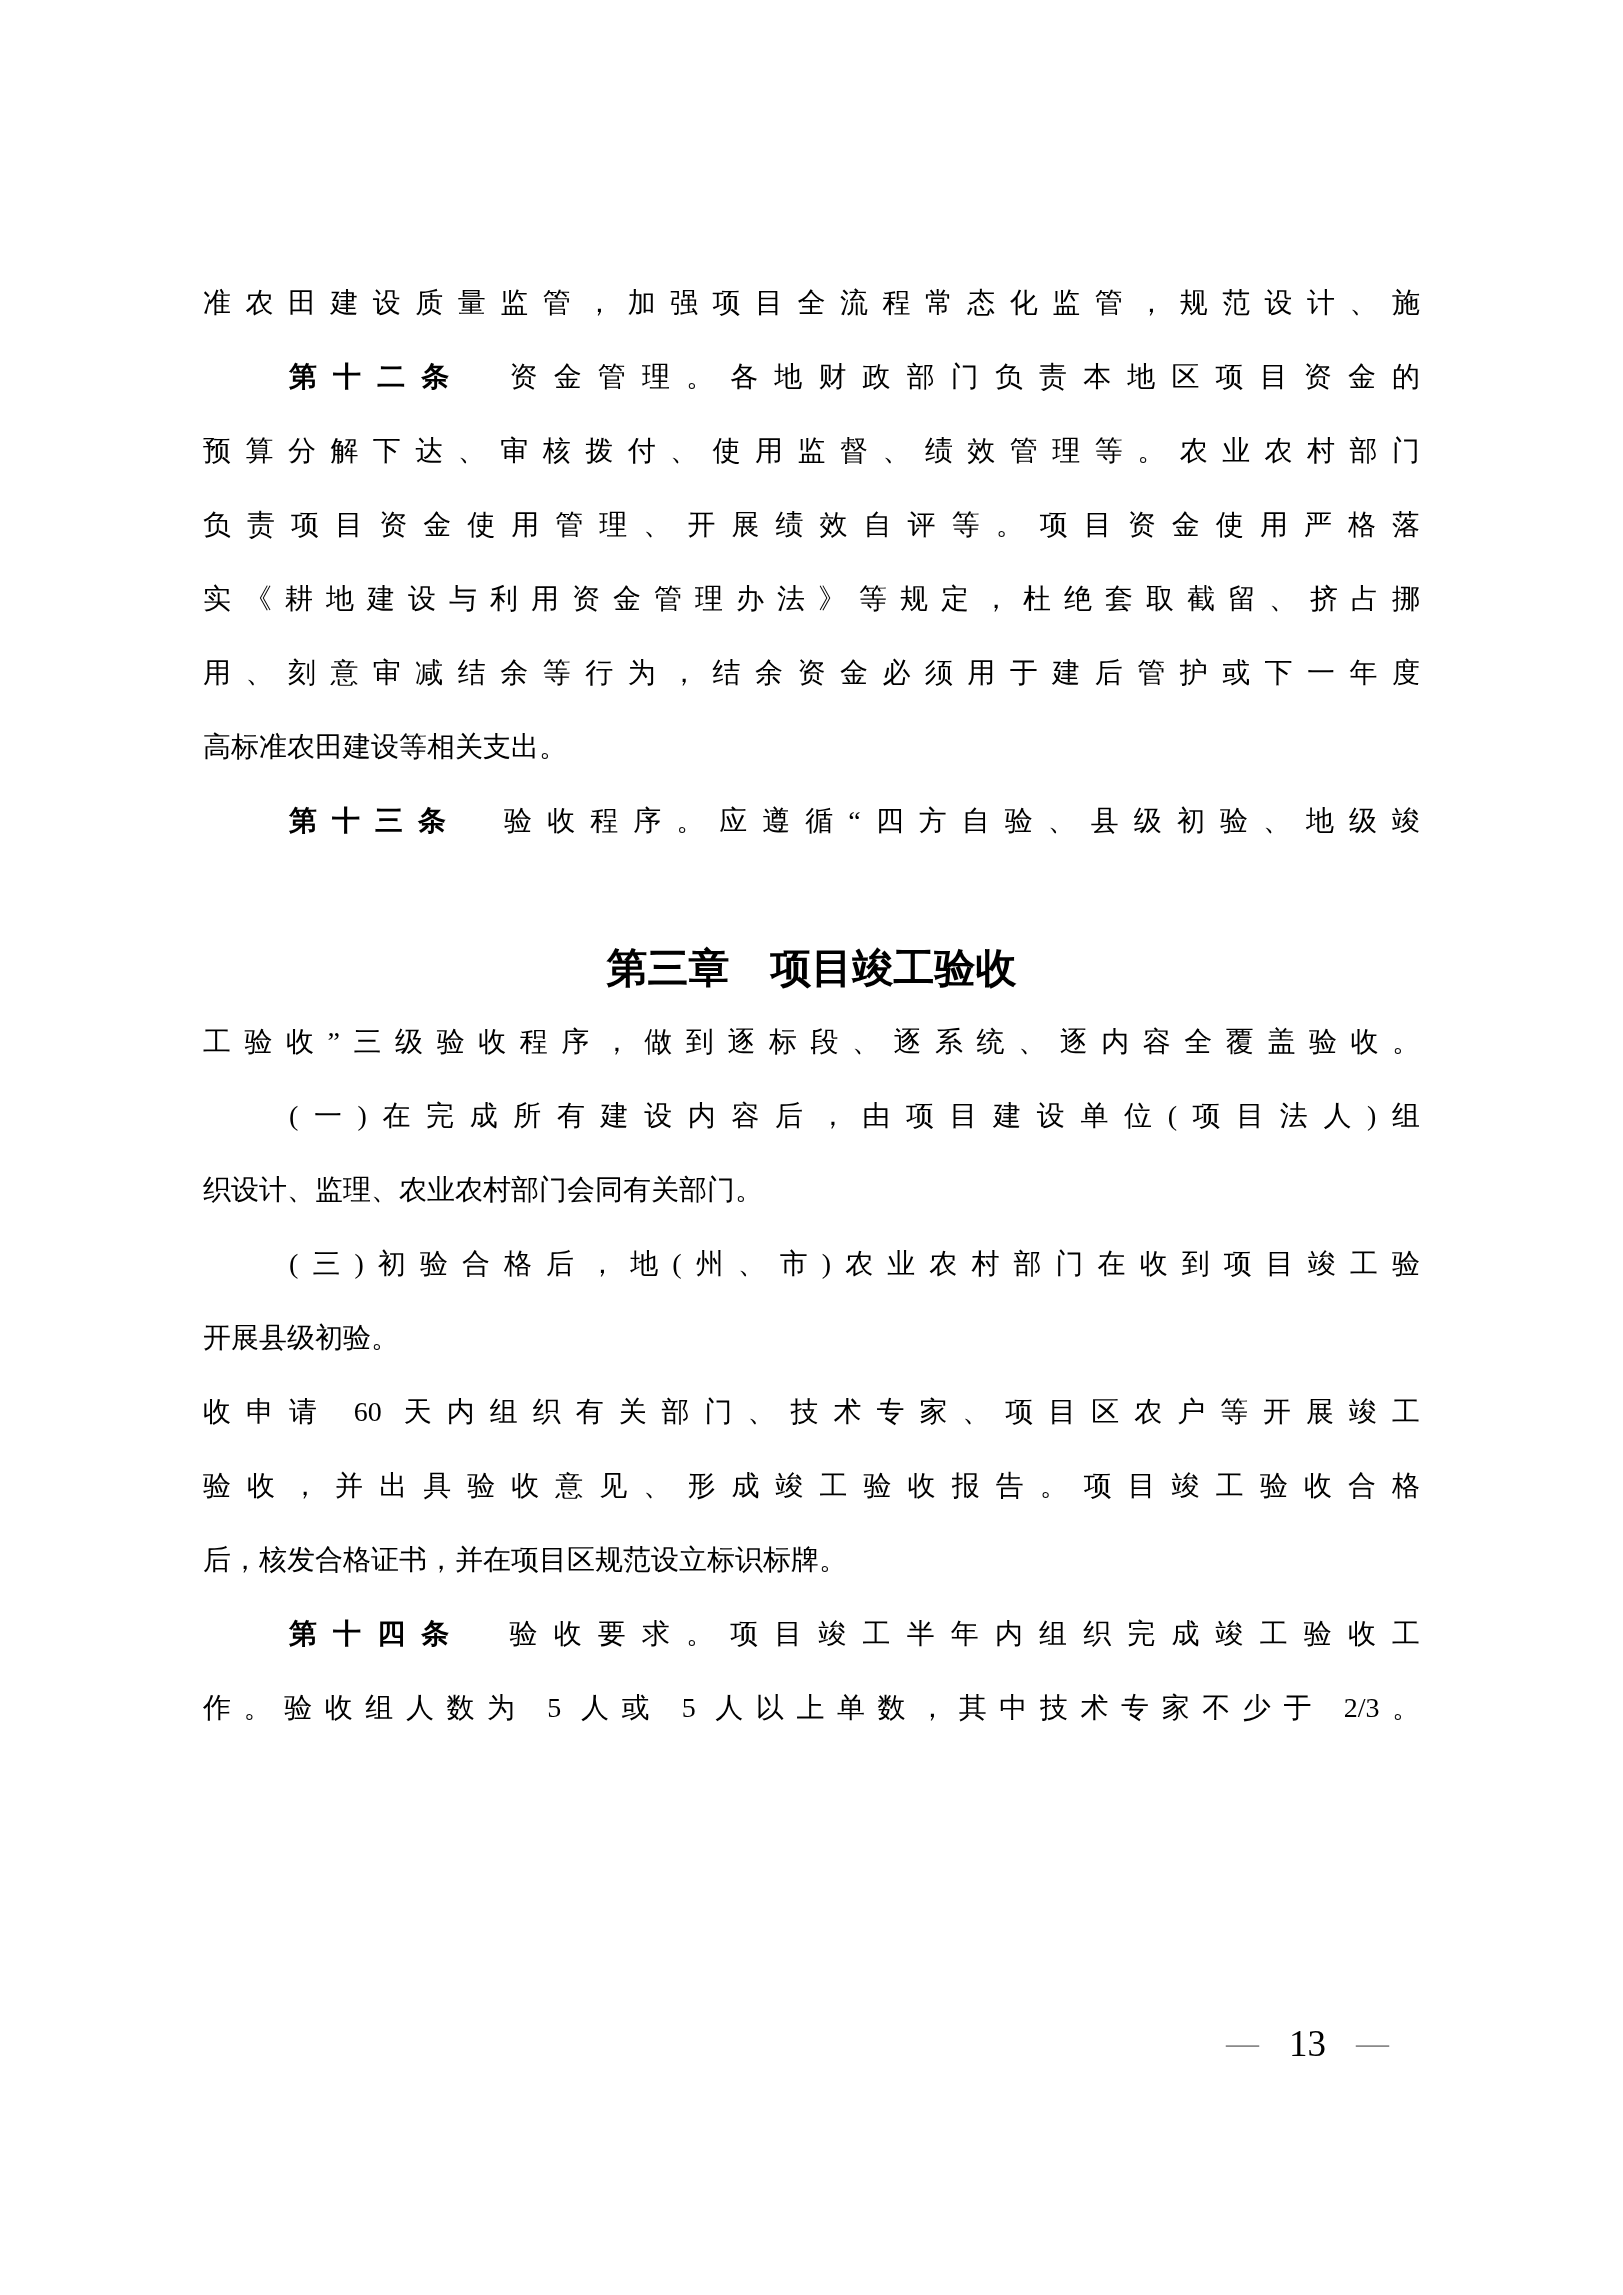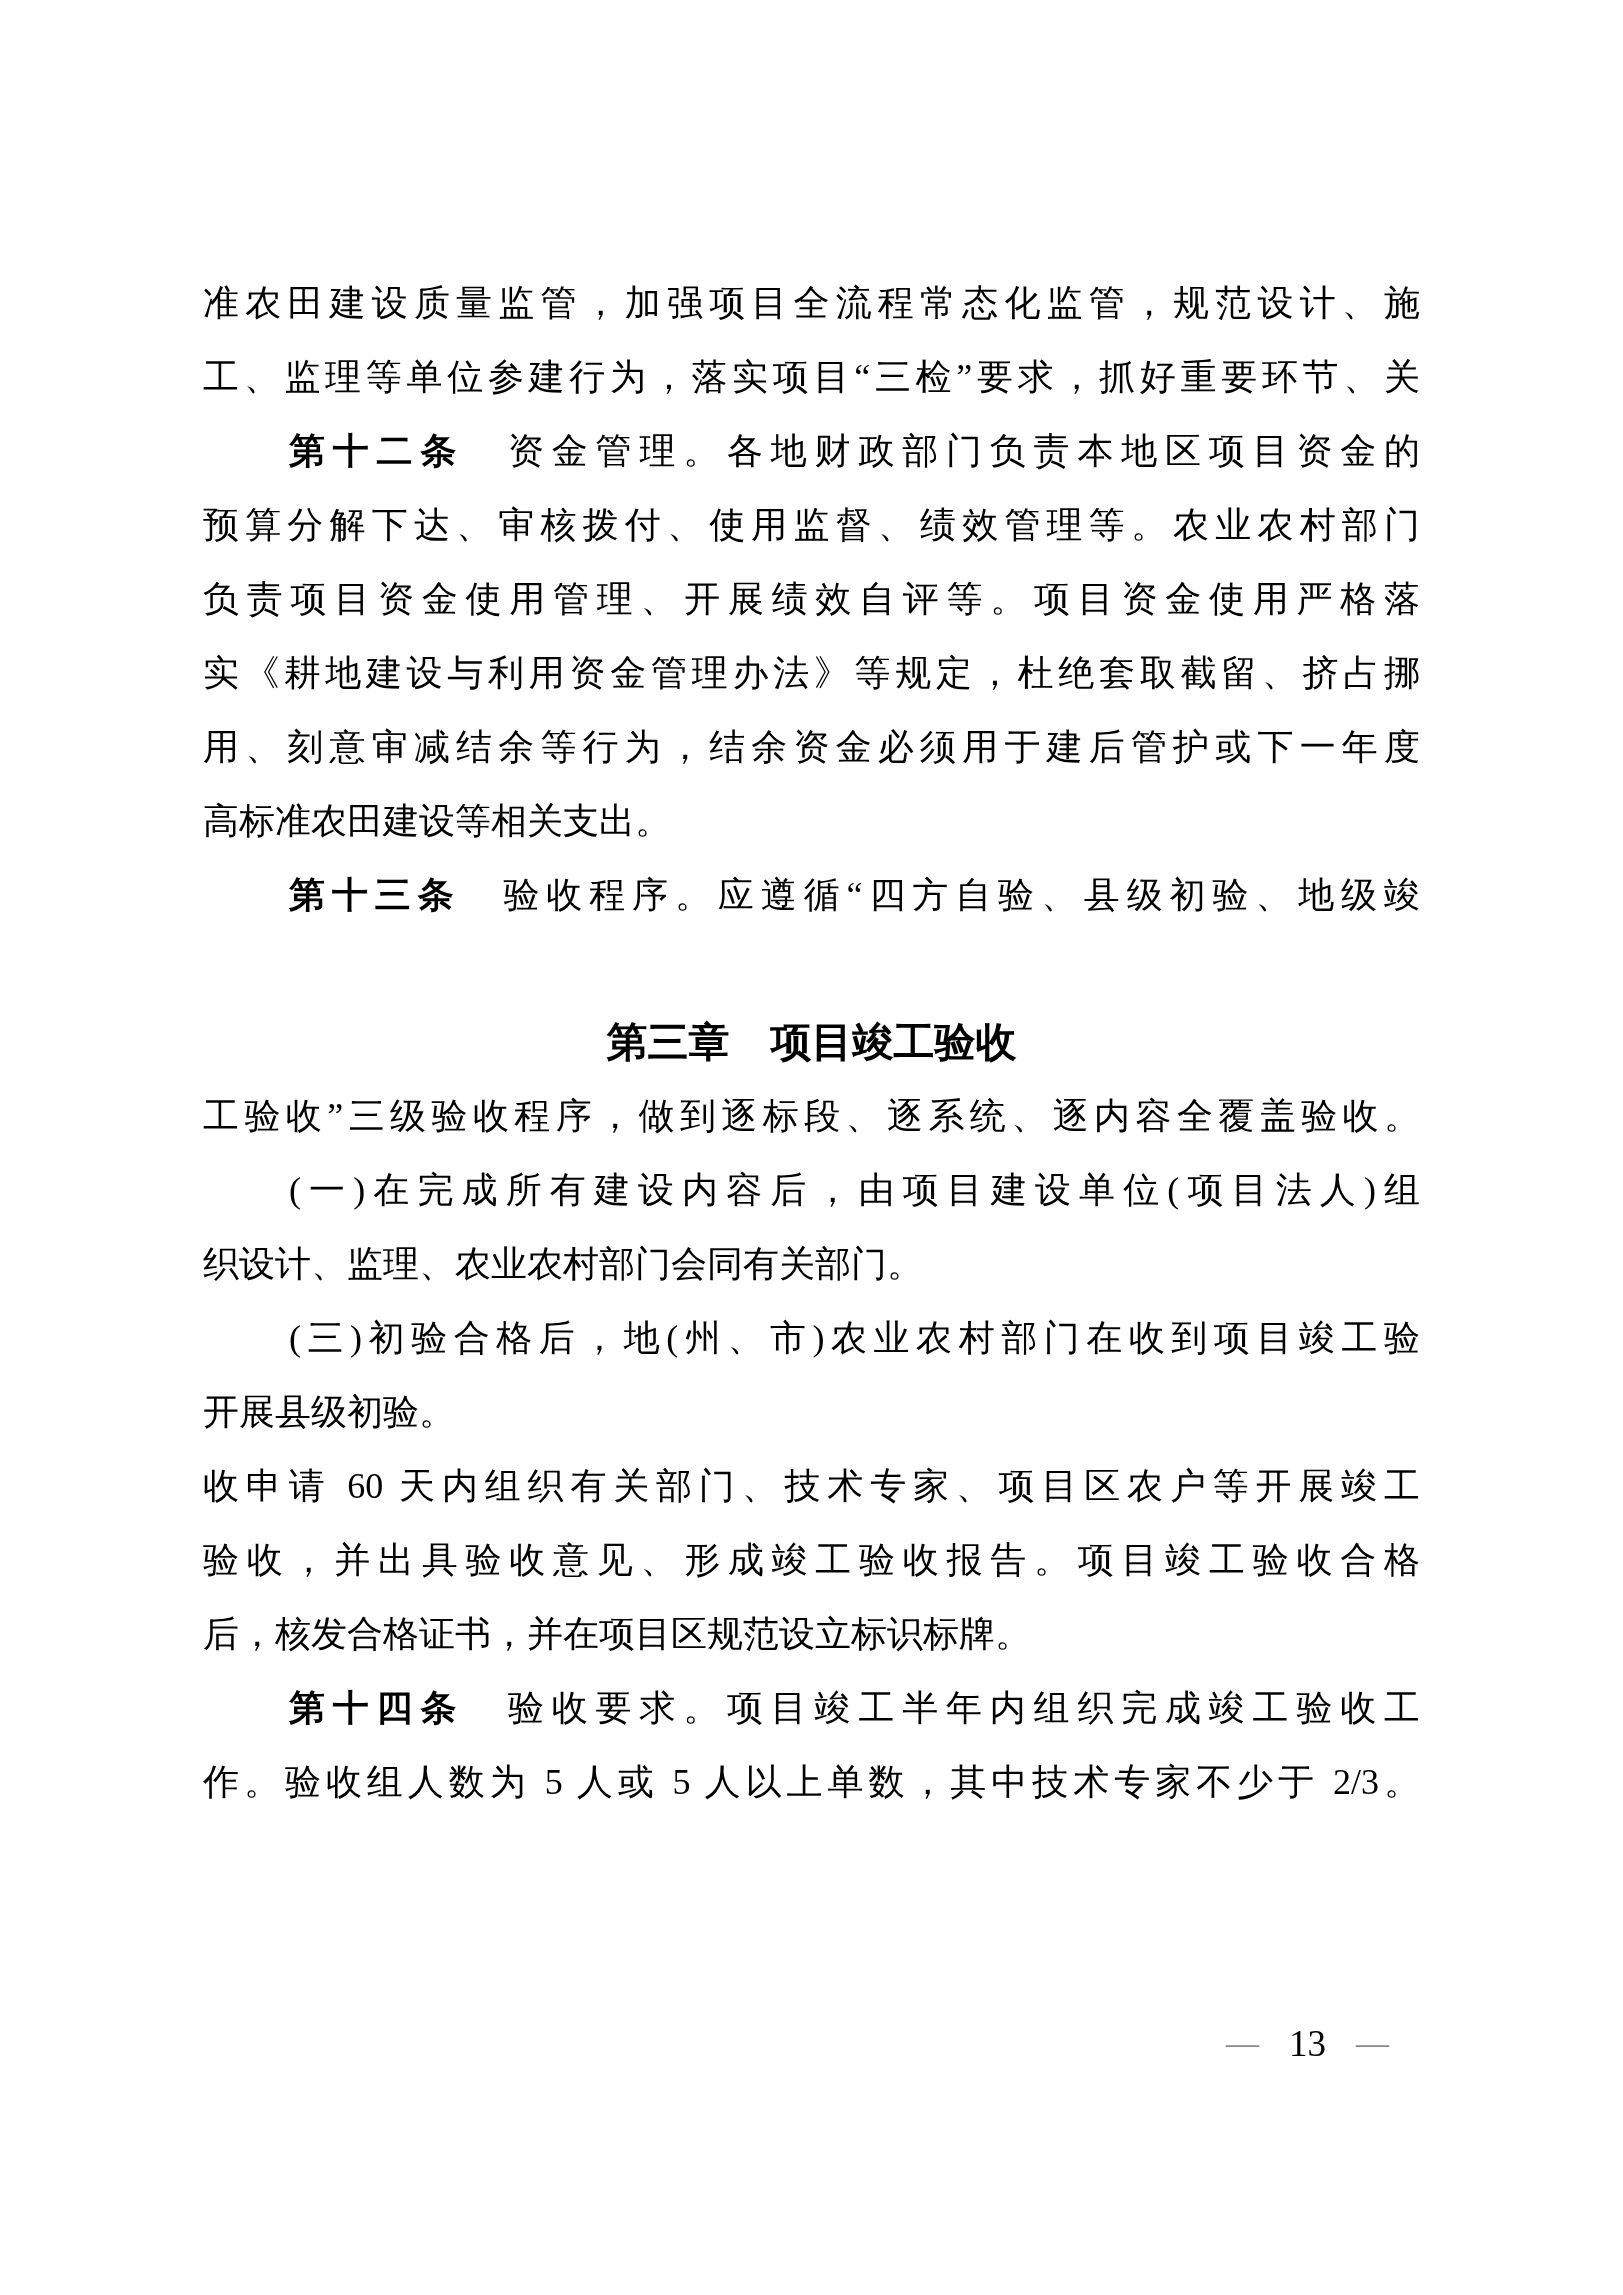--- a/index.html
+++ b/index.html
@@ -12,21 +12,21 @@
     color: #000000;
     font-family: "Liberation Serif", "DejaVu Serif", serif;
   }
   .content {
     position: absolute;
     left: 203px;
     top: 266px;
     width: 1217px;
   }
   .line {
-    font-size: 36px;
+    font-size: 28px;
     height: 74px;
     line-height: 74px;
   }
   .just {
     text-align: justify;
     text-align-last: justify;
     text-justify: inter-ideograph;
   }
   .ind { text-indent: 86px; }
   .term {
@@ -58,21 +58,20 @@
   .pnum {
     font-size: 37px;
     line-height: 39px;
   }
 </style>
 </head>
 <body>
 
 <div class="content">
   <div class="line just"><span>准农田建设质量监管，加强项目全流程常态化监管，规范设计、施</span></div>
-  <div class="line just"><span>工、监理等单位参建行为，落实项目“三检”要求，抓好重要环节、关</span></div>
   <div class="line just ind"><span class="term">第十二条</span><span>　资金管理。各地财政部门负责本地区项目资金的</span></div>
   <div class="line just"><span>预算分解下达、审核拨付、使用监督、绩效管理等。农业农村部门</span></div>
   <div class="line just"><span>负责项目资金使用管理、开展绩效自评等。项目资金使用严格落</span></div>
   <div class="line just"><span>实《耕地建设与利用资金管理办法》等规定，杜绝套取截留、挤占挪</span></div>
   <div class="line just"><span>用、刻意审减结余等行为，结余资金必须用于建后管护或下一年度</span></div>
   <div class="line"><span>高标准农田建设等相关支出。</span></div>
 
   <div class="line just ind"><span class="term">第十三条</span><span>　验收程序。应遵循“四方自验、县级初验、地级竣</span></div>
 
   <div class="line heading">第三章　项目竣工验收</div>

